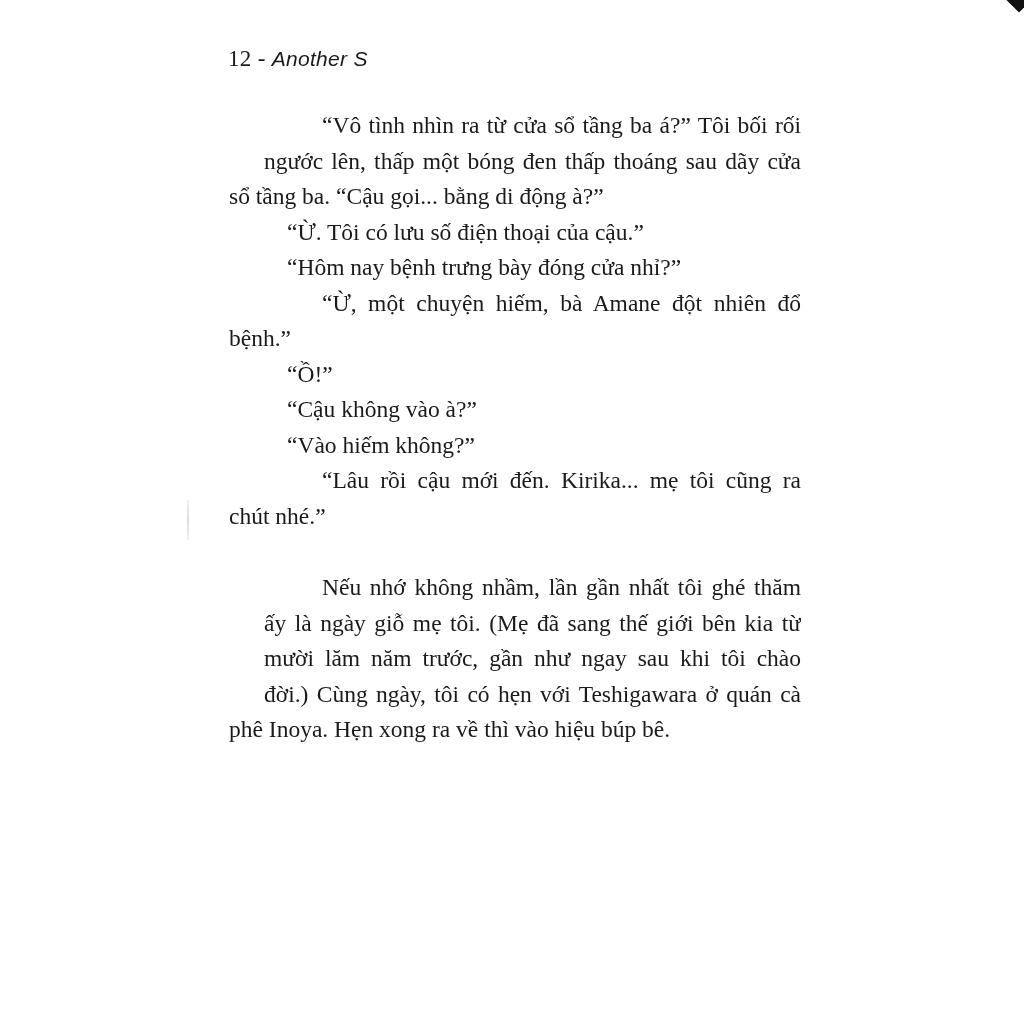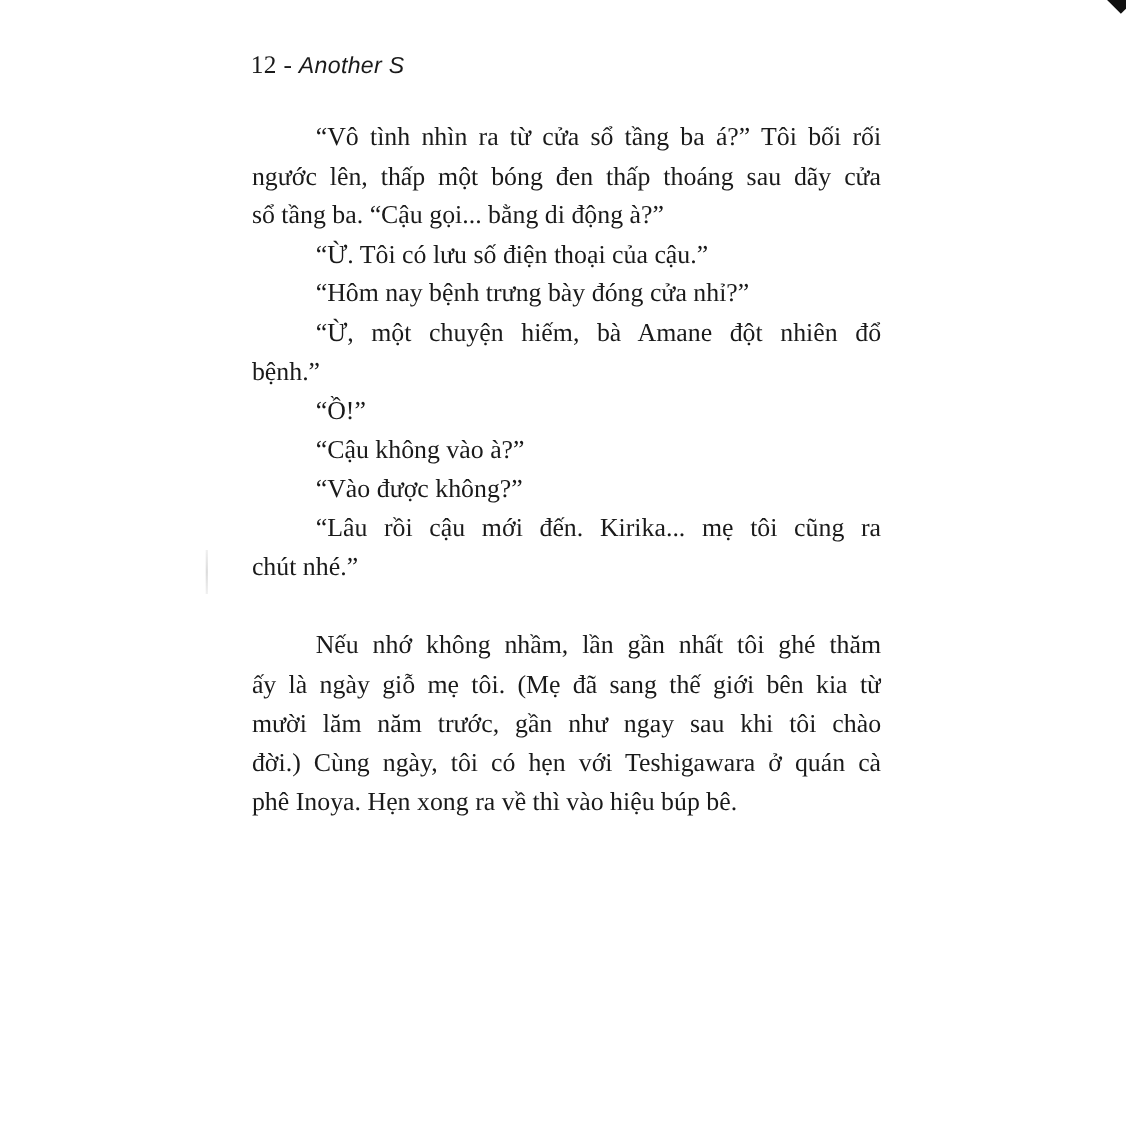--- a/index.html
+++ b/index.html
@@ -6,21 +6,21 @@
   body { width: 1024px; height: 1024px; position: relative; overflow: hidden;
          font-family: "Liberation Serif", "DejaVu Serif", serif; color: #1a1a1a; }
   .corner-mark { position: absolute; top: -14px; right: -6px; width: 22px; height: 22px;
                  background: #111; transform: rotate(45deg); }
   .header { position: absolute; left: 228px; top: 46px; font-size: 23px; letter-spacing: 0.3px; }
   .header .title { font-style: italic; font-family: Liberation Sans, sans-serif; font-size: 21px; }
   .gutter-line { position: absolute; left: 187px; top: 500px; width: 2px; height: 40px;
                  background: linear-gradient(#f0f0f0, #dcdcdc, #f0f0f0); }
   .text { position: absolute; left: 229px; top: 108px; width: 572px; font-size: 23.5px; }
   .line { height: 35.5px; line-height: 35.5px; white-space: nowrap; }
-  .line.justify { text-align: justify; text-align-last: justify; white-space: normal; overflow: hidden; }
+  .line.justify { text-align: justify; text-align-last: justify; white-space: normal; overflow: hidden; margin-left: 35px; }
   .line.indent { padding-left: 58px; }
   .gap { height: 36px; }
 </style>
 </head>
 <body>
 
 <div class="corner-mark"></div>
 
 <div class="header">
   <span>12</span><span> - </span><span class="title">Another S</span>
@@ -44,21 +44,21 @@
     <div class="line justify indent">“Ừ, một chuyện hiếm, bà Amane đột nhiên đổ</div>
     <div class="line">bệnh.”</div>
   </div>
   <div>
     <div class="line indent">“Ồ!”</div>
   </div>
   <div>
     <div class="line indent">“Cậu không vào à?”</div>
   </div>
   <div>
-    <div class="line indent">“Vào được không?”</div>
+    <div class="line indent">“Vào hiếm không?”</div>
   </div>
   <div>
     <div class="line justify indent">“Lâu rồi cậu mới đến. Kirika... mẹ tôi cũng ra</div>
     <div class="line">chút nhé.”</div>
   </div>
   <div class="gap"></div>
   <div>
     <div class="line justify indent">Nếu nhớ không nhầm, lần gần nhất tôi ghé thăm</div>
     <div class="line justify">ấy là ngày giỗ mẹ tôi. (Mẹ đã sang thế giới bên kia từ</div>
     <div class="line justify">mười lăm năm trước, gần như ngay sau khi tôi chào</div>

